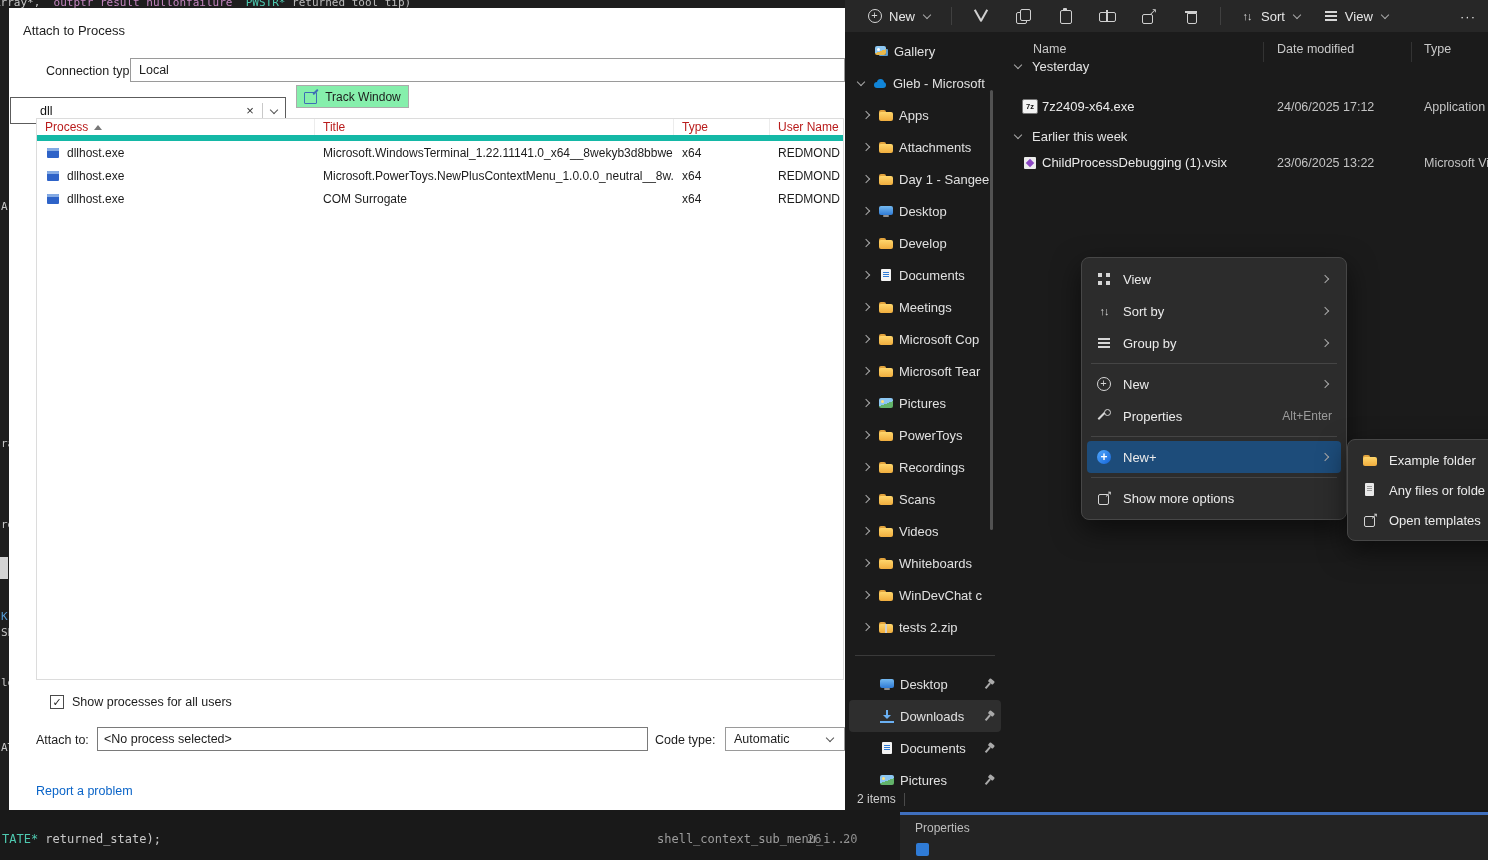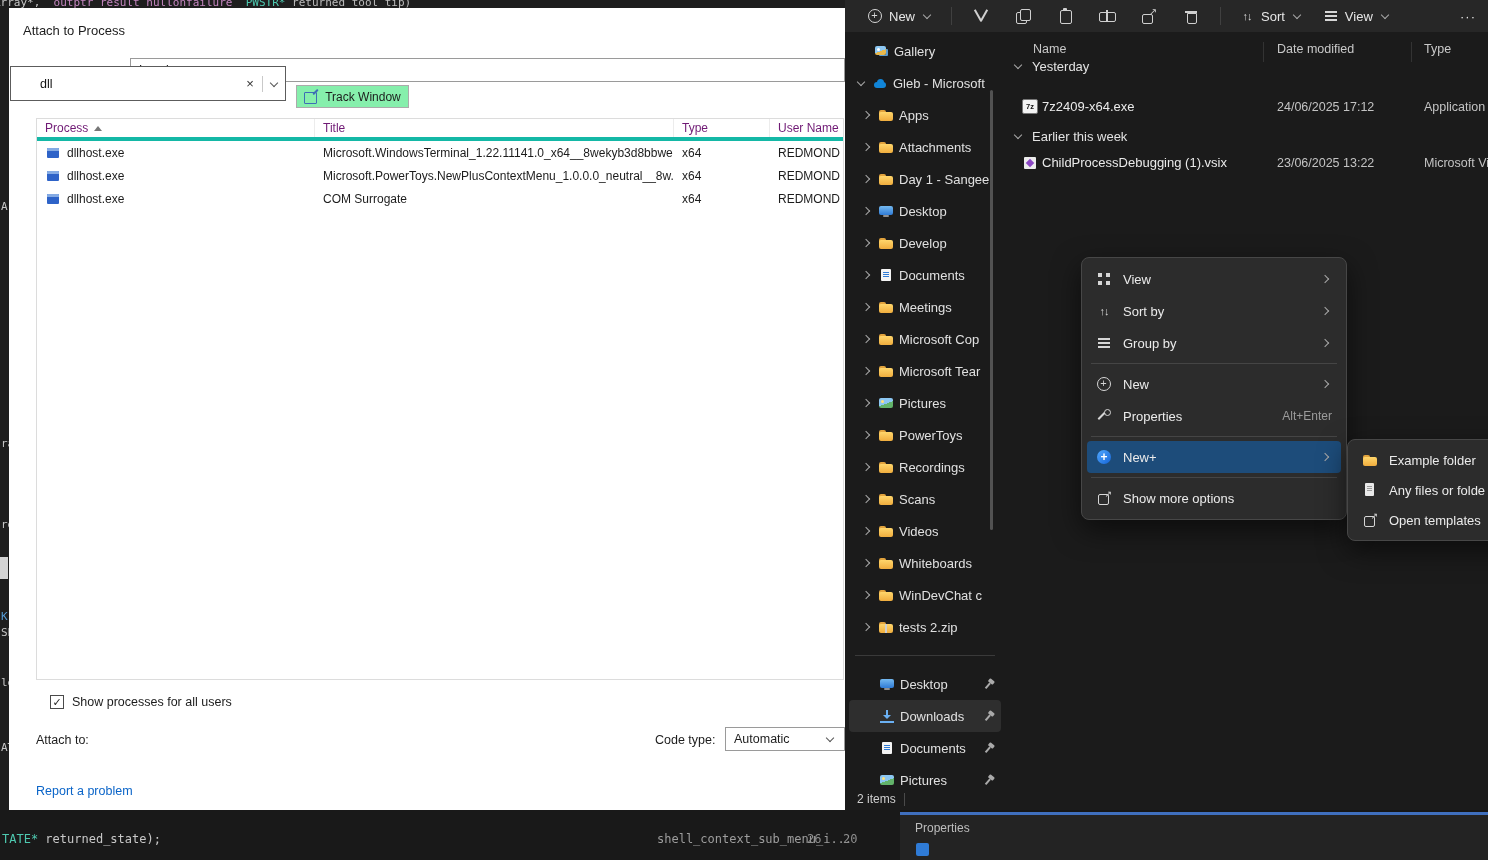--- a/index.html
+++ b/index.html
@@ -22,28 +22,28 @@
   .vb-crumb{left:657px;color:#9d9d9d;font-size:11.5px}
   .vb-na{left:807px;color:#8f8f8f}
   .vb-nb{left:843px;color:#8f8f8f}
 
   
   .dialog{position:absolute;left:9px;top:8px;width:836px;height:802px;background:#fff;color:#1c1c1c;z-index:2}
   .dlg-title{position:absolute;left:14px;top:15px;font-size:13px}
   .lbl{position:absolute;font-size:12.5px;color:#1c1c1c;white-space:nowrap}
   .combo{position:absolute;height:24px;border:1px solid #9a9a9a;background:#fff;display:flex;align-items:center;padding:0 8px;font-size:12.5px;color:#1c1c1c}
   .combo .chev{margin-left:auto}
-  .search{position:absolute;left:1px;top:58px;width:276px;height:35px;border:1px solid #5c5c5c;background:#fff;display:flex;align-items:center}
+  .search{position:absolute;left:1px;top:89px;width:276px;height:27px;border:1px solid #5c5c5c;background:#fff;display:flex;align-items:center}
   .search .txt{flex:1;padding-left:29px;font-size:12.5px;color:#111}
   .search .clr{width:24px;text-align:center;font-size:13px;color:#333}
   .search .vsep{width:1px;height:16px;background:#c9c9c9}
   .search .dd{width:22px;display:flex;align-items:center;justify-content:center}
   .btn-track{position:absolute;left:287px;top:77px;width:113px;height:23px;background:#86efac;border:1px solid #ababab;display:flex;align-items:center;justify-content:center;gap:6px;font-size:12px;color:#1c1c1c;font-family:inherit}
   .ptable{position:absolute;left:27px;top:110px;width:808px;height:562px;border:1px solid #dcdcdc;background:#fff;font-size:12px}
-  .hrow{display:flex;height:22px;border-bottom:4px solid #14b8a6;color:#701a75}
+  .hrow{display:flex;height:22px;border-bottom:6px solid #14b8a6;color:#b91c1c}
   .cell{padding:0 8px;display:flex;align-items:center;gap:6px;white-space:nowrap;overflow:hidden}
   .hrow .cell{border-right:1px solid #ececec}
   .c0{width:278px}.c1{width:359px}.c2{width:96px}.c3{flex:1;border-right:none !important}
   .drow{display:flex;height:23px;align-items:center;color:#1c1c1c}
   .tri-up{width:0;height:0;border-left:4px solid transparent;border-right:4px solid transparent;border-bottom:5px solid #777}
   .chkrow{position:absolute;left:41px;top:687px;display:flex;align-items:center;gap:8px;font-size:12.5px}
   .chk{width:14px;height:14px;border:1px solid #4a4a4a;background:#fff;display:flex;align-items:center;justify-content:center;font-size:11px;color:#1c1c1c}
   .tbox{position:absolute;height:24px;border:1px solid #7a7a7a;background:#fff;display:flex;align-items:center;padding:0 6px;font-size:12.5px;color:#1c1c1c;white-space:nowrap;overflow:hidden}
   .link{position:absolute;left:27px;top:776px;font-size:12.5px;color:#0a64c8;text-decoration:none}
 
@@ -279,20 +279,23 @@
           </div>
       </div>
     </div>
 
     <div class="chkrow">
       <span class="chk">✓</span>
       <span>Show processes for all users</span>
     </div>
 
     <span class="lbl" style="left:27px;top:725px">Attach to:</span>
+    <div class="tbox" style="left:88px;top:719px;width:551px">
+      <span>&lt;No process selected&gt;</span>
+    </div>
     <span class="lbl" style="left:646px;top:725px">Code type:</span>
     <div class="combo" style="left:716px;top:719px;width:120px">
       <span>Automatic</span>
       <span class="chev down dark"></span>
     </div>
 
     <a class="link" href="#">Report a problem</a>
   </div>
 
   <div class="explorer">

